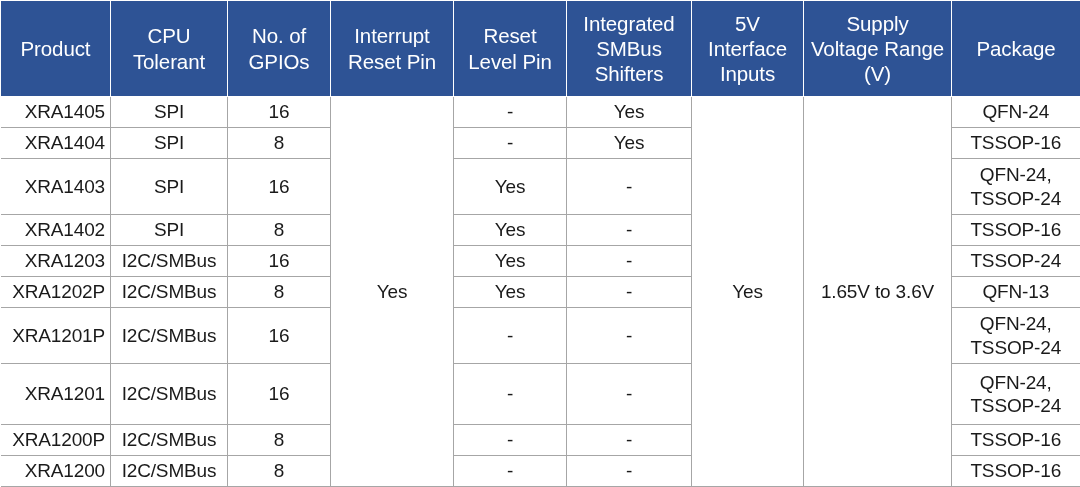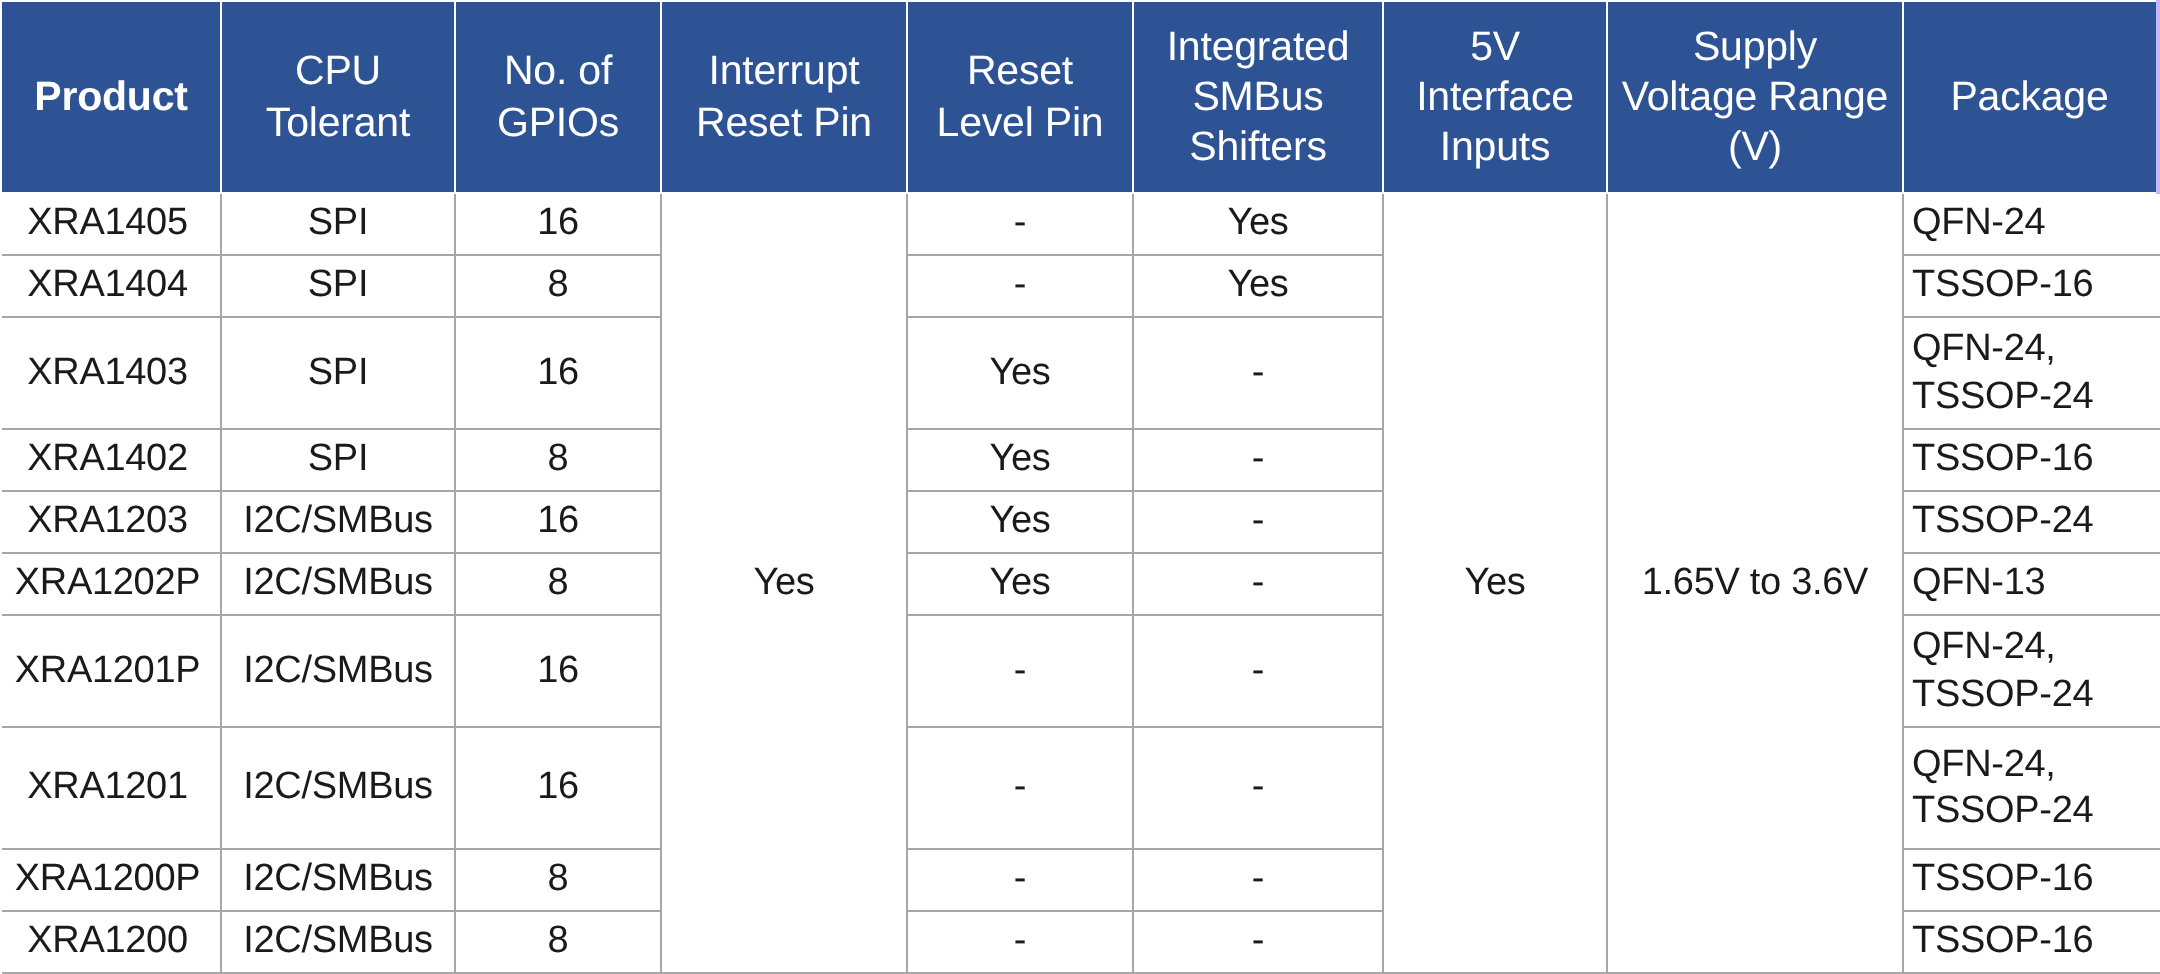--- a/index.html
+++ b/index.html
@@ -49,48 +49,47 @@
     text-align: center;
     vertical-align: middle;
     padding: 4px 4px;
     border: 1px solid #ffffff;
     height: 96px;
     box-sizing: border-box;
     letter-spacing: -0.1px;
   }
   table.cmp thead th:first-child {
     border-left: 1px solid #ffffff;
-    font-weight: bold;
   }
   table.cmp thead th:last-child {
-    border-right: 6px solid #c4b5fd;
+    border-right: 1px solid #c4b5fd;
   }
 
   table.cmp tbody td {
     font-size: 19px;
     color: #1a1a1a;
     background: #ffffff;
     border: 1px solid #a6a6a6;
     text-align: center;
     vertical-align: middle;
     padding: 2px 5px;
     line-height: 1.22;
     box-sizing: border-box;
     letter-spacing: -0.15px;
   }
 
   
   table.cmp tbody td.col-product {
-    text-align: center;
+    text-align: right;
     padding-left: 2px;
     border-left: none;
   }
   
   table.cmp tbody td.col-package {
-    text-align: left;
+    text-align: center;
     padding-left: 4px;
     border-right: none;
   }
 
   
   table.cmp tbody td.span-cell {
     vertical-align: middle;
     text-align: center;
   }
 

